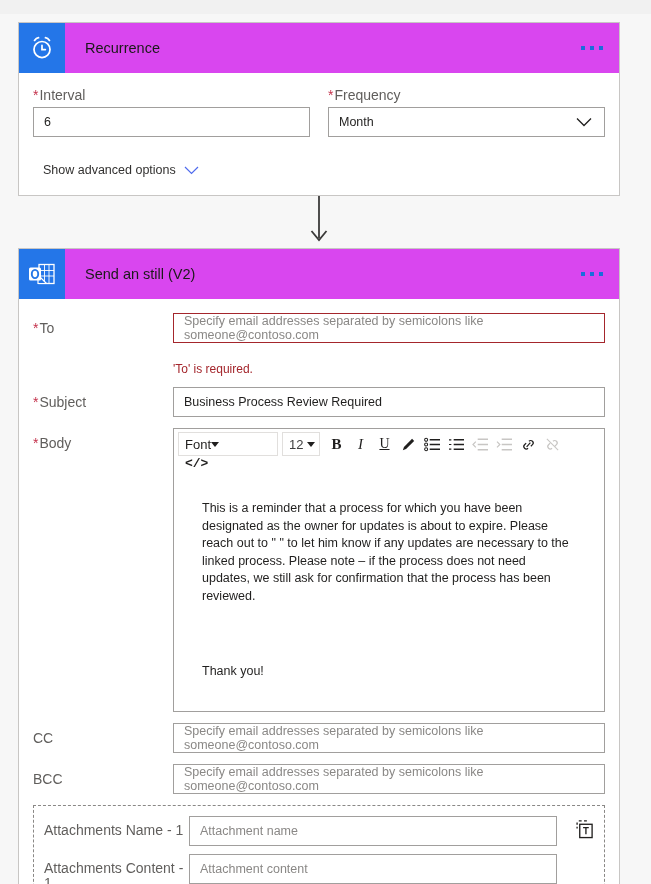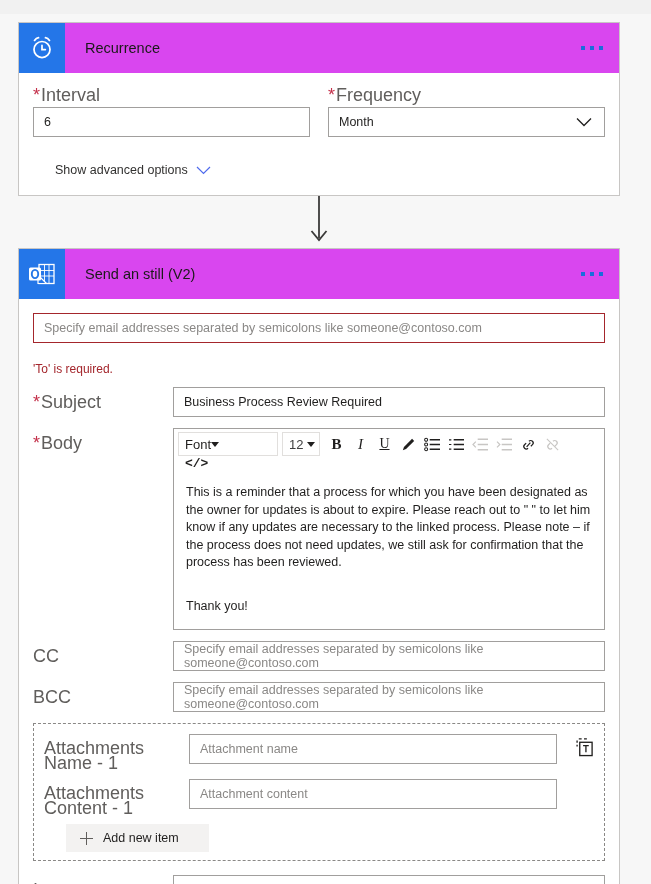--- a/index.html
+++ b/index.html
@@ -45,21 +45,21 @@
     transform: translateY(-50%);
     display: flex; gap: 5px; cursor: pointer;
   }
   .ellipsis i { width: 4px; height: 4px; background: #1a6ddb; display: block; }
 
   .card-body { padding: 14px 14px 18px 14px; }
 
   
   .label {
     color: #605e5c;
-    font-size: 18px;
+    font-size: 14px;
     line-height: 16px;
   }
   .req { color: #c4314b; margin-right: 1px; }
 
   .input {
     border: 1px solid #a19f9d;
     background: #fff;
     height: 30px;
     display: flex; align-items: center;
     padding: 0 10px;
@@ -77,21 +77,21 @@
   .rec-col .input { margin-top: 4px; }
   .select {
     justify-content: space-between;
     cursor: pointer;
     padding-right: 12px;
     text-align: center;
   }
 
   .adv-toggle {
     display: flex; align-items: center; gap: 8px;
-    margin-top: 26px; margin-left: 22px;
+    margin-top: 26px; margin-left: 10px;
     color: #323130; font-size: 12.5px;
     cursor: pointer; width: max-content;
   }
 
   
   .arrow-wrap { height: 52px; display: flex; justify-content: center; }
 
   
   .frow { display: flex; align-items: flex-start; margin-bottom: 11px; }
   .frow .label { width: 140px; flex: 0 0 140px; padding-top: 7px; }
@@ -132,21 +132,21 @@
     font-family: "Liberation Mono", monospace;
     font-weight: bold; font-size: 13px;
     padding: 0 4px 3px 7px; color: #201f1e; cursor: pointer;
   }
   .rte-area {
     padding: 10px 12px 14px 12px;
     min-height: 150px;
     color: #201f1e; font-size: 12.5px; line-height: 17.5px;
     cursor: text;
   }
-  .rte-area p { margin: 0; }
+  .rte-area p { margin: 16px; }
   .rte-area p.spacer { height: 26px; }
 
   
   .attach {
     border: 1px dashed #8a8886;
     padding: 10px 8px 8px 10px;
     margin: 4px 0 14px 0;
     position: relative;
   }
   .arow { display: flex; align-items: flex-start; margin-bottom: 8px; }
@@ -243,20 +243,23 @@
       <div class="ellipsis">
         <i></i>
           <i></i>
           <i></i>
       </div>
     </div>
 
     <div class="card-body">
 
       <div class="frow">
+        <div class="label">
+          <span class="req">*</span><span>To</span>
+        </div>
         <div class="fctl">
           <div class="input error ph" placeholder="Specify email addresses separated by semicolons like someone@contoso.com">Specify email addresses separated by semicolons like someone@contoso.com</div>
           <div class="err-text">'To' is required.</div>
         </div>
       </div>
 
       <div class="frow">
         <div class="label">
           <span class="req">*</span><span>Subject</span>
         </div>

